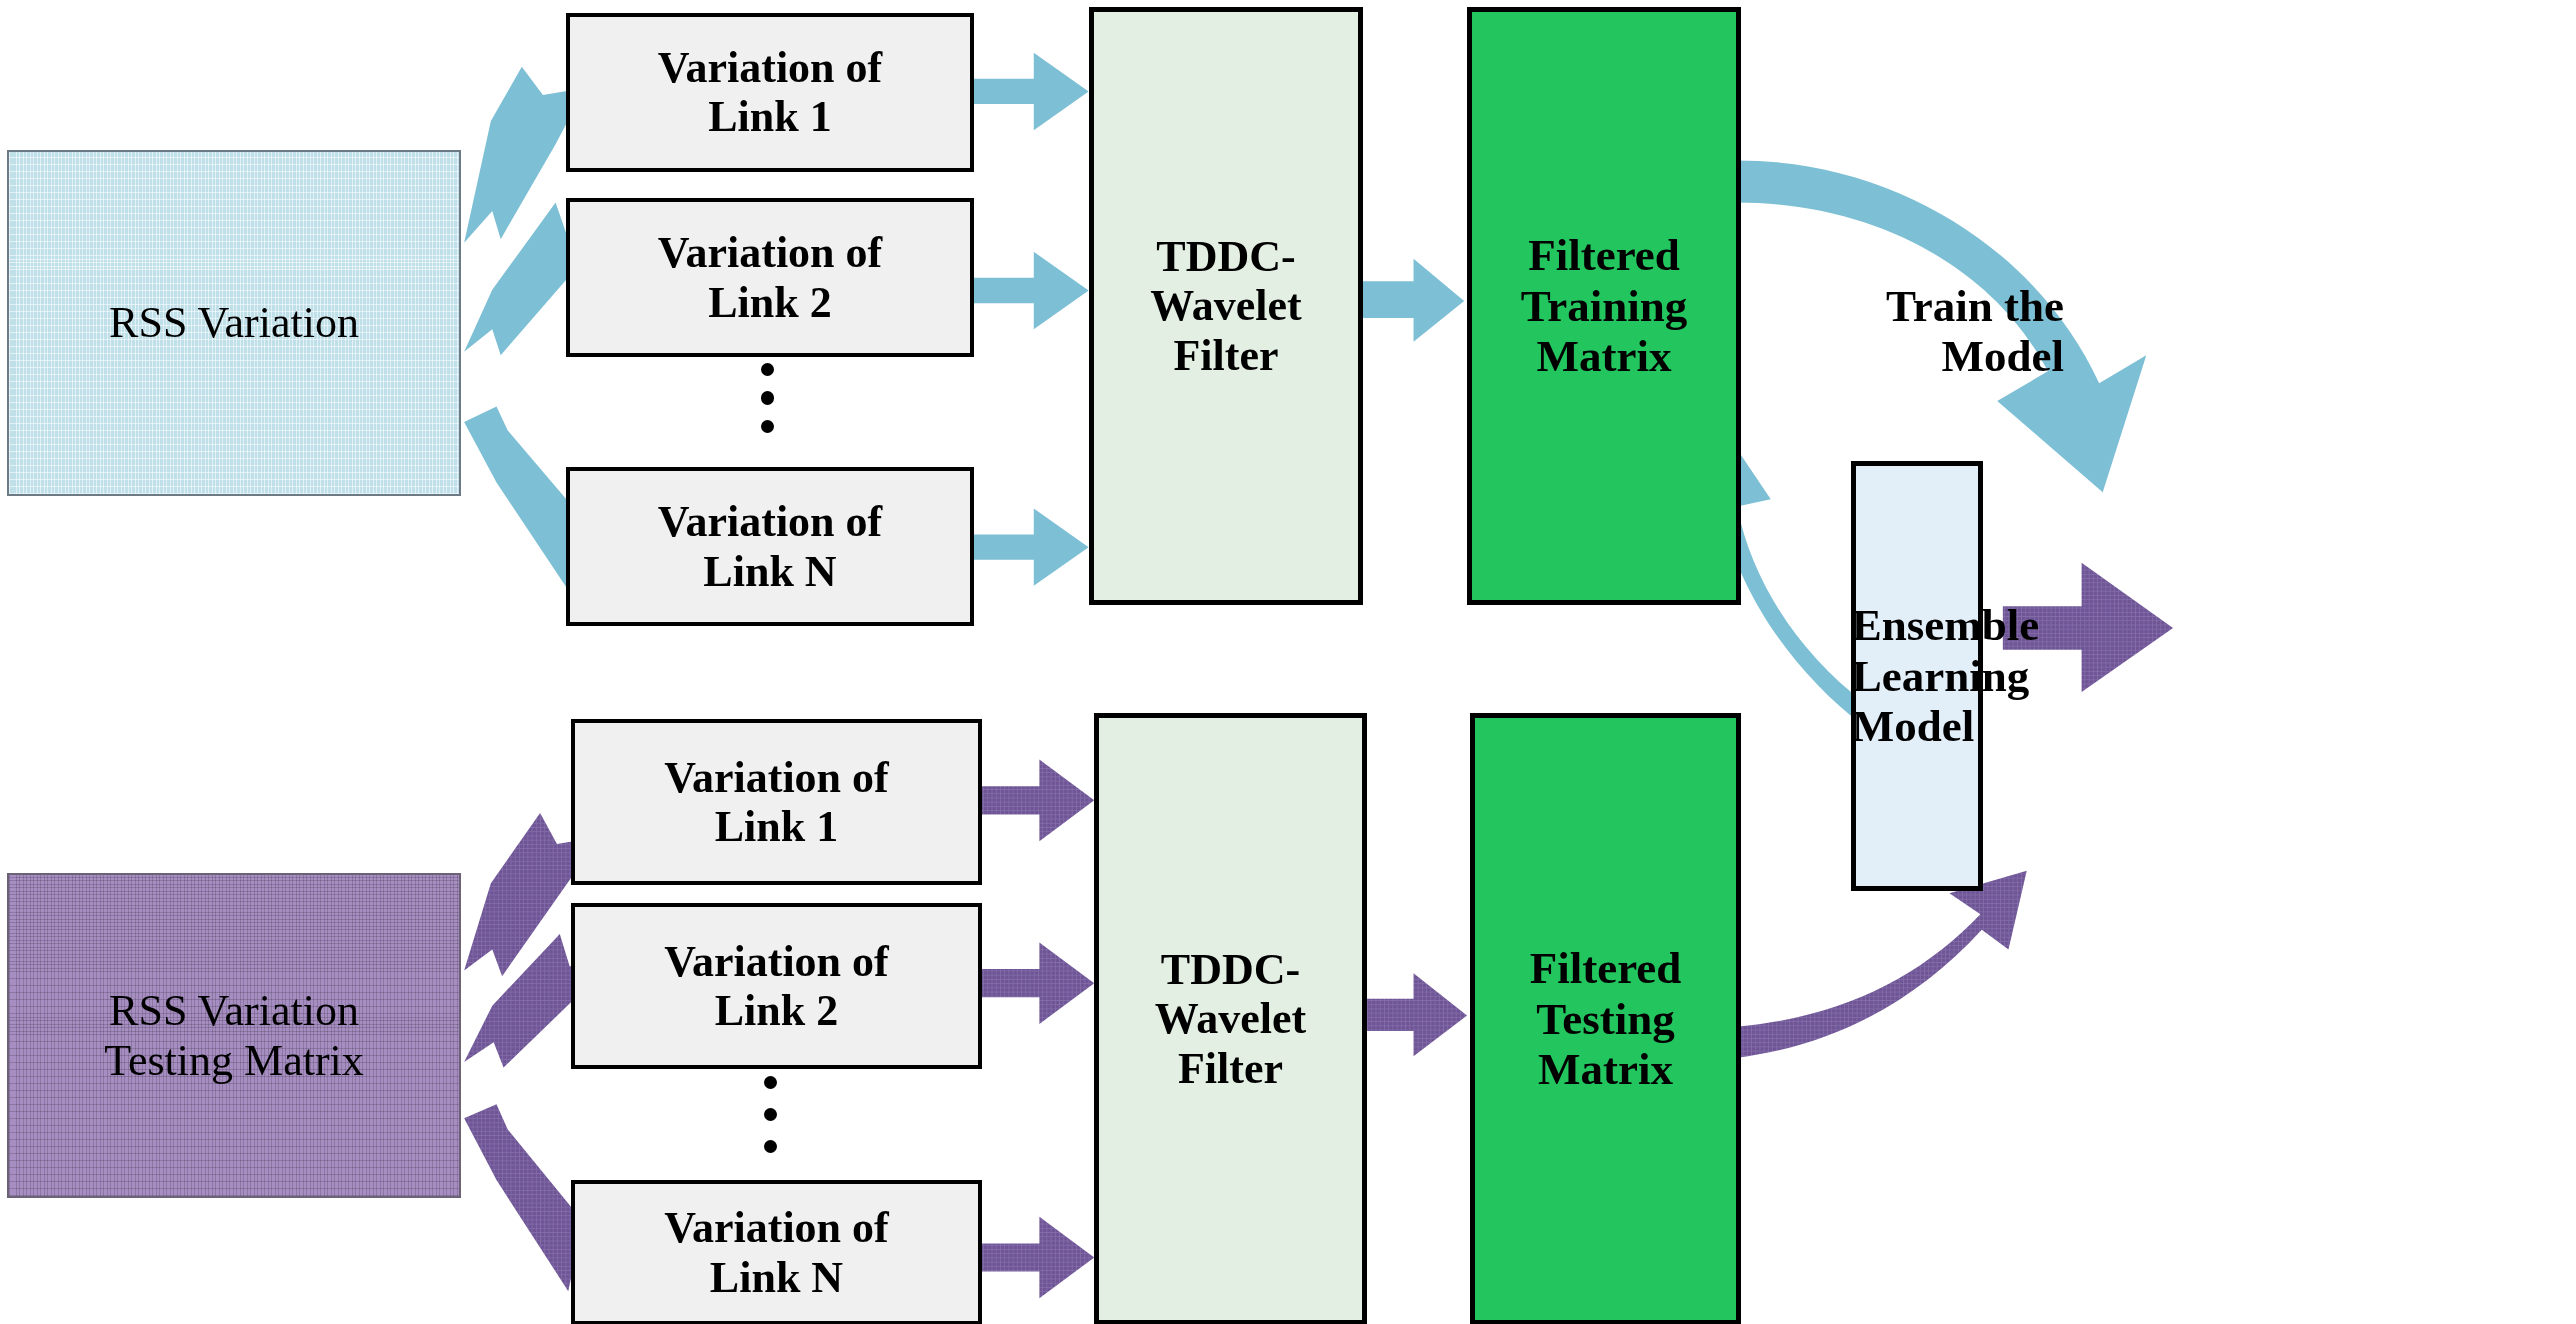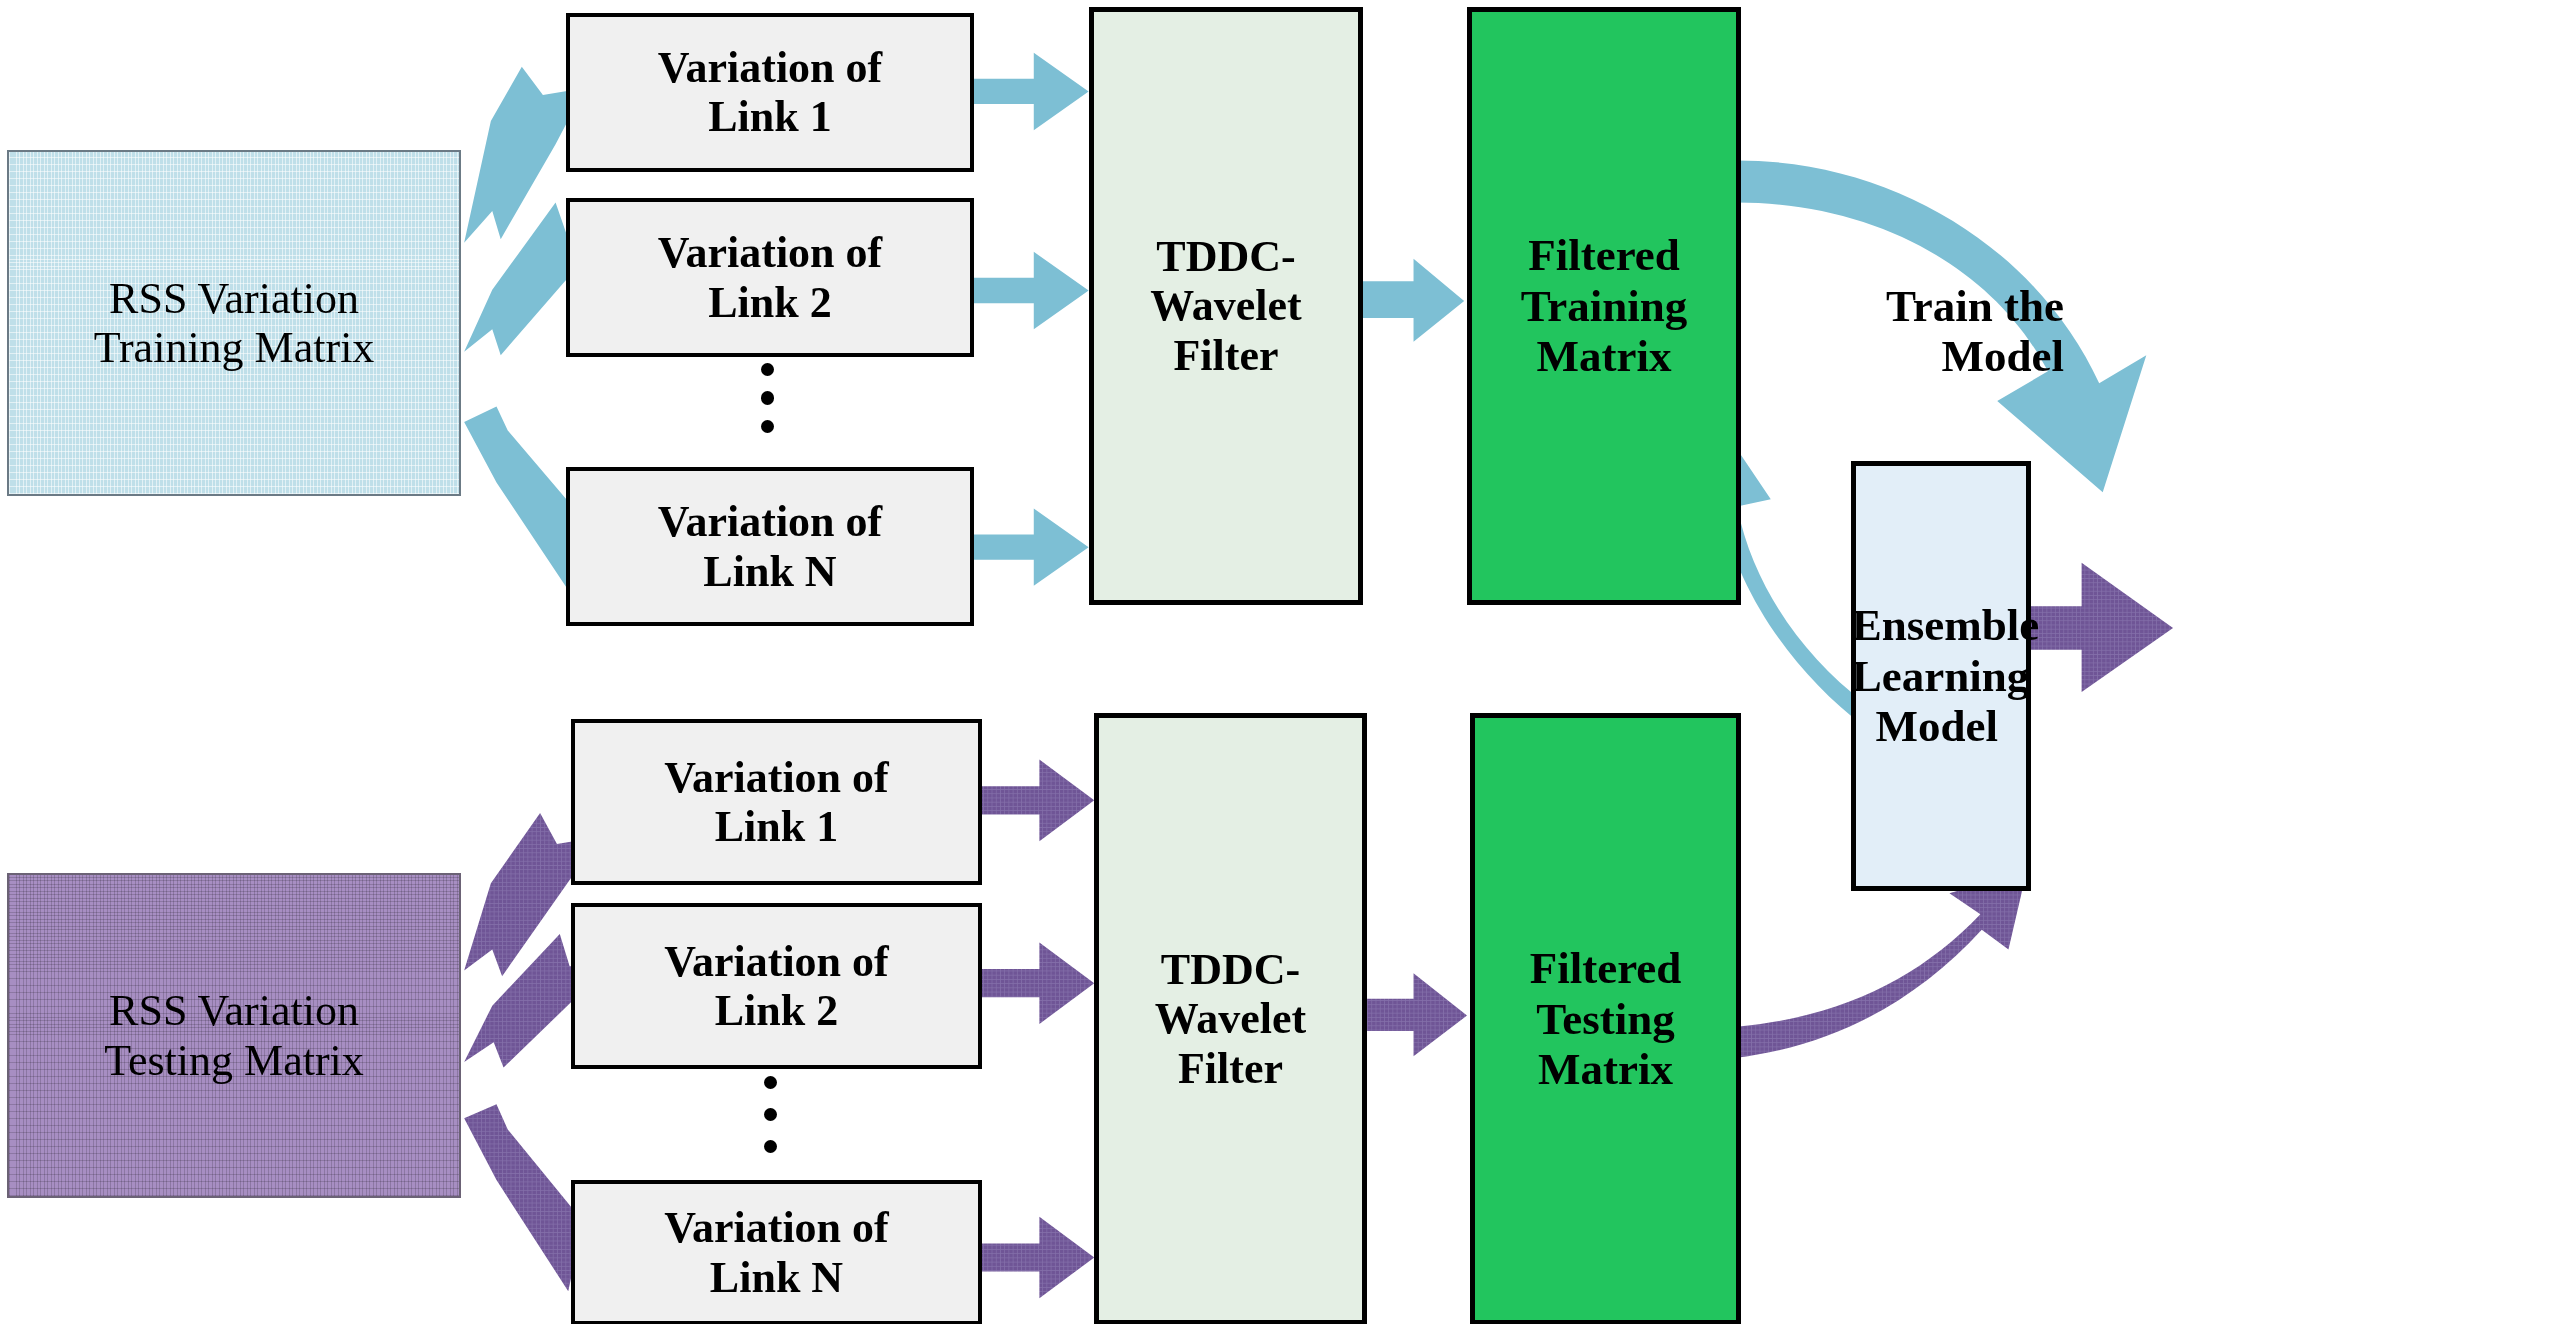--- a/index.html
+++ b/index.html
@@ -156,21 +156,21 @@
                L 2772 1270 L 2882 1238 L 2856 1350 L 2818 1322
                C 2726 1422 2612 1486 2470 1504 Z"></path>
     </g>
 
     <g fill="url(#purpleTex)">
       <path d="M 2848 862 L 2960 862 L 2960 800 L 3090 893 L 2960 984 L 2960 924 L 2848 924 Z"></path>
     </g>
   </svg>
 
   <div class="node matrix-train" style="left:7px;top:150px;width:454px;height:346px;">
-    <span class="lbl"><span>RSS Variation</span><br><span>Training Matrix</span></span>
+    <span class="lbl"><span>RSS Variation</span><br></span>
   </div>
 
   <div class="node box-link" style="left:566px;top:12.7px;width:408px;height:159px;">
     <span class="lbl"><span>Variation of</span><br><span>Link 1</span></span>
   </div>
 
   <div class="node box-link" style="left:566px;top:198px;width:408px;height:159px;">
     <span class="lbl"><span>Variation of</span><br><span>Link 2</span></span>
   </div>
 
@@ -189,21 +189,21 @@
   </div>
 
   <div class="node box-filtered" style="left:1467px;top:7px;width:274px;height:598px;">
     <span class="lbl"><span>Filtered</span><br><span>Training</span><br><span>Matrix</span></span>
   </div>
 
   <div class="annot" style="left:1755px;top:281px;width:309px;">
     <span>Train the</span><br><span>Model</span>
   </div>
 
-  <div class="node box-model" style="left:1851px;top:461px;width:180px;height:430px;">
+  <div class="node box-model" style="left:1851px;top:461px;width:132px;height:430px;">
     <span class="lbl"><span>Ensemble</span><br><span>Learning</span><br><span>Model</span></span>
   </div>
 
 
   <div class="node matrix-test" style="left:7px;top:873px;width:454px;height:325px;">
     <span class="lbl"><span>RSS Variation</span><br><span>Testing Matrix</span></span>
   </div>
 
   <div class="node box-link" style="left:571px;top:719px;width:411px;height:166px;">
     <span class="lbl"><span>Variation of</span><br><span>Link 1</span></span>

